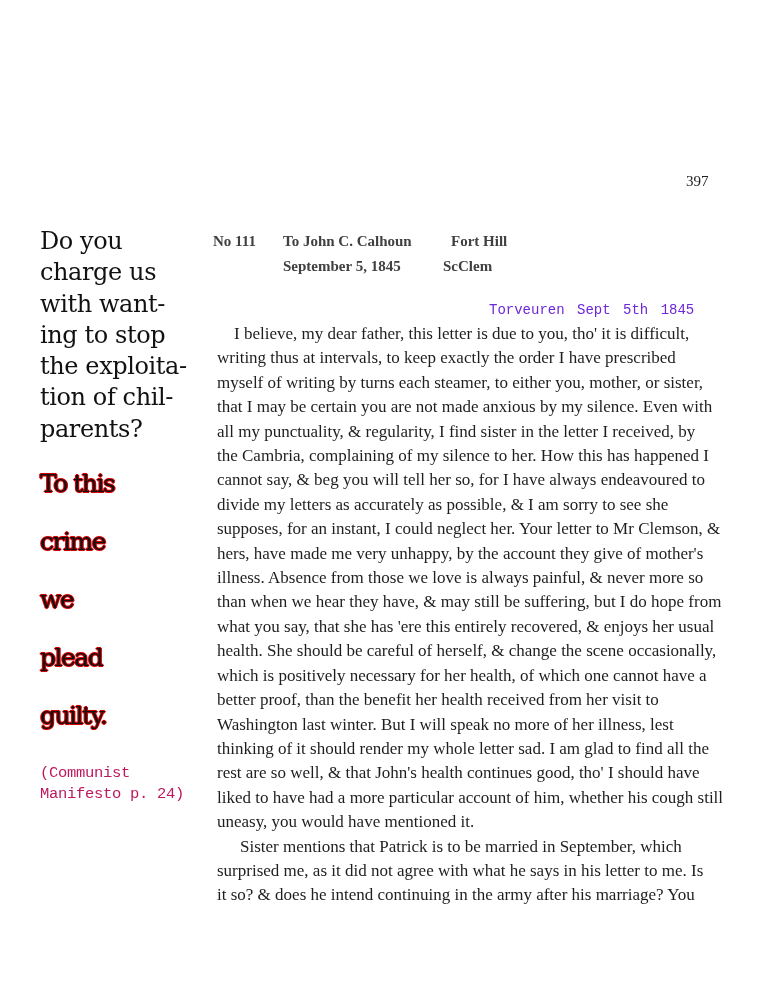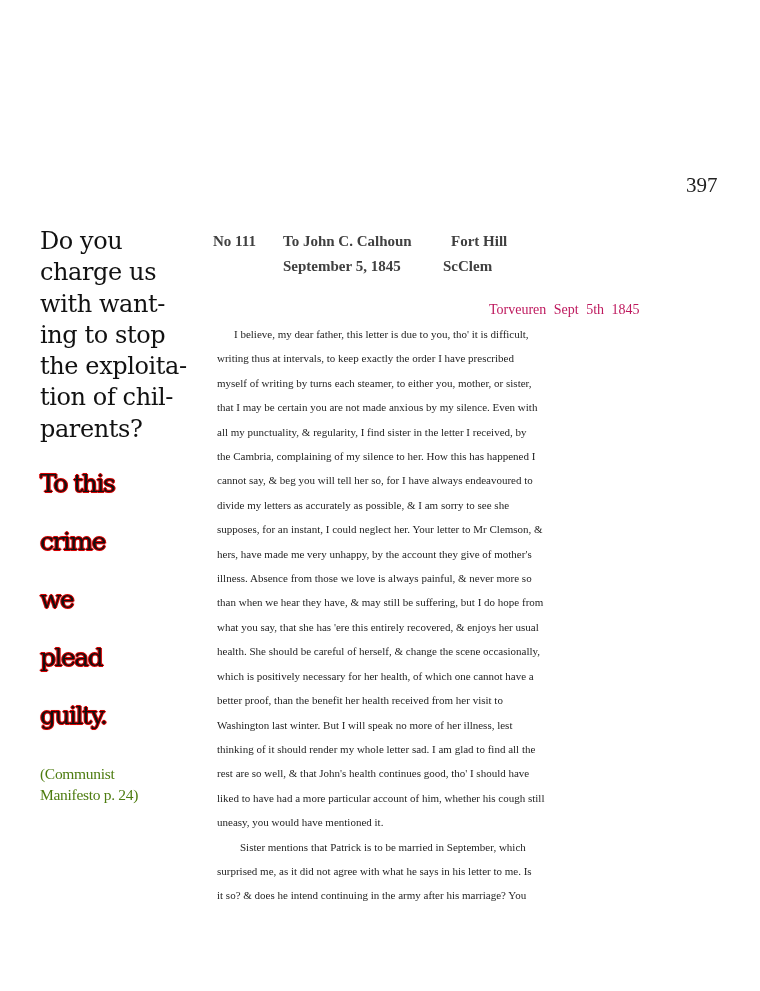--- a/index.html
+++ b/index.html
@@ -1,57 +1,57 @@
 <!DOCTYPE html>
 <html><head>
   <meta charset="utf-8">
   <style>
     html, body { margin: 0; padding: 0; background: #ffffff; }
     body { width: 760px; height: 991px; position: relative; overflow: hidden; color: #1a1a1a; }
     .page-number {
       position: absolute; left: 686px; top: 173px;
-      font-family: "Liberation Serif", serif; font-size: 21px; color: #222;
+      font-family: "Liberation Serif", serif; font-size: 15px; color: #222;
     }
     .sidebar { position: absolute; left: 40px; top: 226px; width: 150px; }
     .question {
       font-family: "DejaVu Serif", serif; font-size: 24px; line-height: 31.3px;
       color: #111; letter-spacing: -0.4px;
     }
     .question span { display: block; white-space: nowrap; }
     .answer {
       margin-top: 10px;
       font-family: "DejaVu Serif", serif; font-size: 25px; line-height: 58px;
       color: #111; letter-spacing: -1.5px;
       text-shadow: 0 0 1.5px #e00000, 0 0 1px #e00000, 1px 0 0 #d00000, -1px 0 0 #d00000, 0 1px 0 #d00000, 0 -1px 0 #d00000;
     }
     .answer span { display: block; white-space: nowrap; }
     .citation {
       margin-top: 18px;
-      font-family: Liberation Serif, serif; font-size: 15.5px; line-height: 21px; color: #4d7c0f;
+      font-family: Liberation Mono, monospace; font-size: 15.5px; line-height: 21px; color: #be185d;
       letter-spacing: -0.3px;
     }
     .citation span { display: block; white-space: nowrap; }
 
     .letter-header {
       position: absolute; left: 213px; top: 229px;
       font-family: "Liberation Serif", serif; font-weight: bold; font-size: 15px; color: #404040;
     }
     .hdr-row { display: flex; height: 25px; align-items: center; white-space: nowrap; }
     .hdr-no { width: 70px; }
     .hdr-to { width: 168px; }
     .hdr-date { width: 160px; }
 
     .place-date {
       position: absolute; left: 489px; top: 302px;
-      font-family: Liberation Serif, serif; font-size: 14px; color: #be185d; white-space: nowrap;
+      font-family: Liberation Mono, monospace; font-size: 14px; color: #6d28d9; white-space: nowrap;
       word-spacing: 4px;
     }
     .body-text {
       position: absolute; left: 217px; top: 322px; width: 510px;
-      font-family: "Liberation Serif", serif; font-size: 11px; line-height: 24.4px; color: #1e1e1e;
+      font-family: "Liberation Serif", serif; font-size: 17px; line-height: 24.4px; color: #1e1e1e;
     }
     .body-text .line { display: block; white-space: nowrap; }
     .body-text .indent { padding-left: 17px; }
     .body-text .indent2 { padding-left: 23px; }
   </style>
 </head>
 <body>
 
 <div class="page-number">397</div>
 

